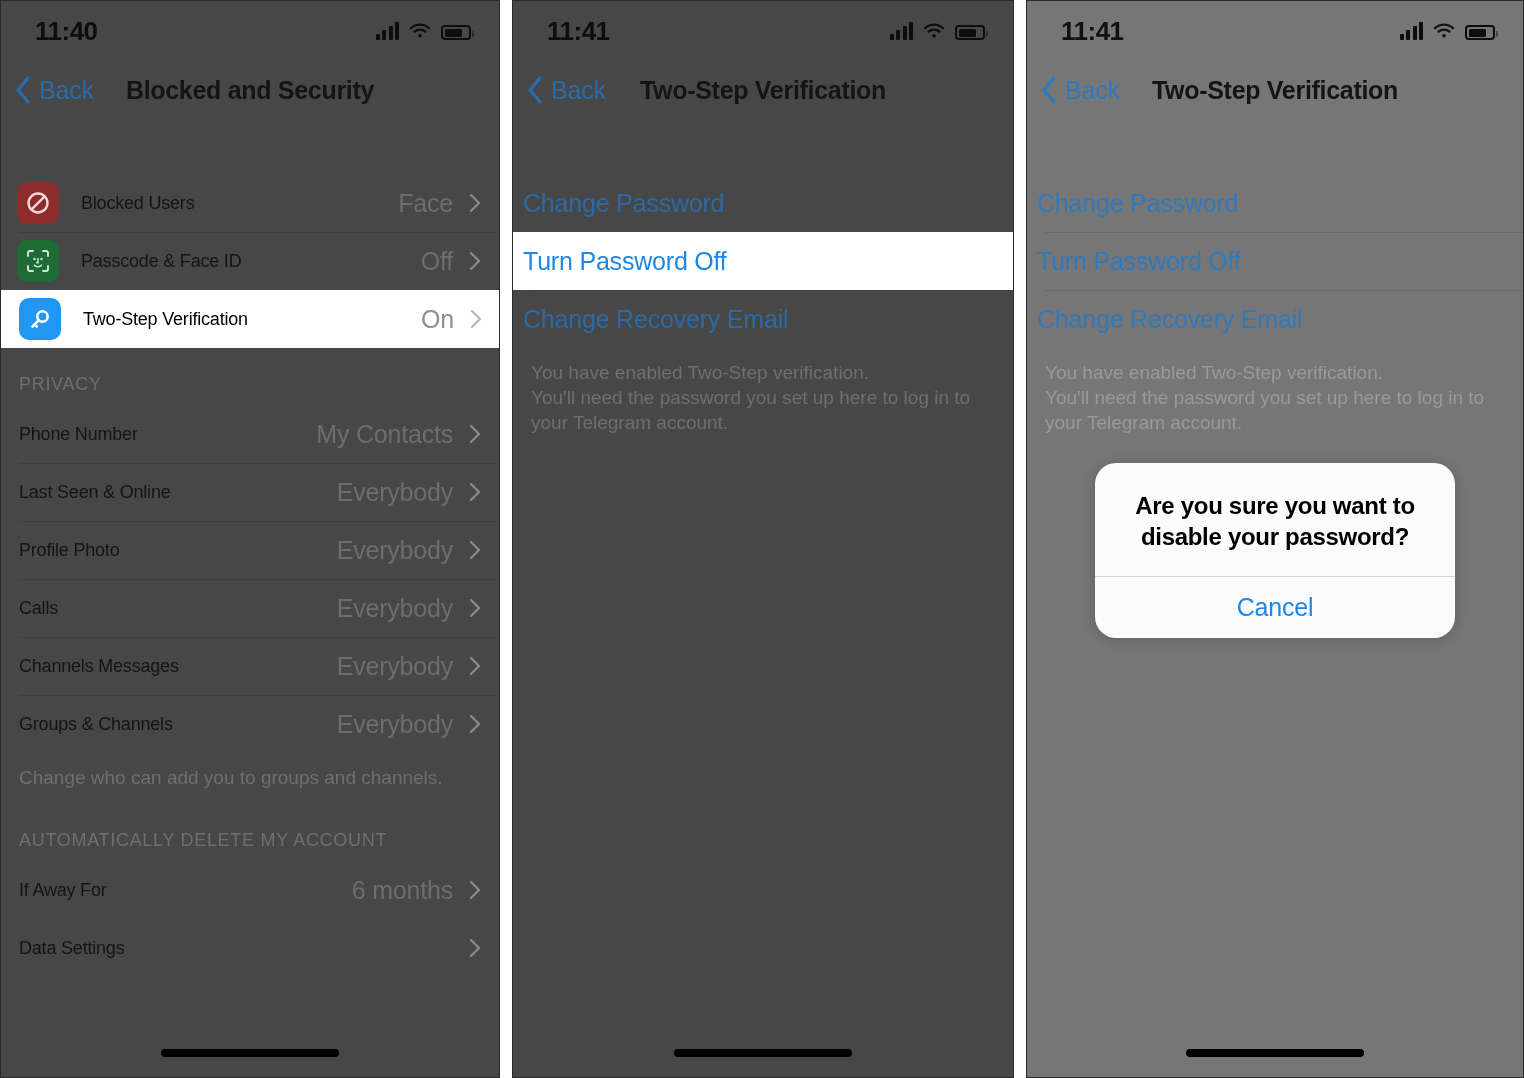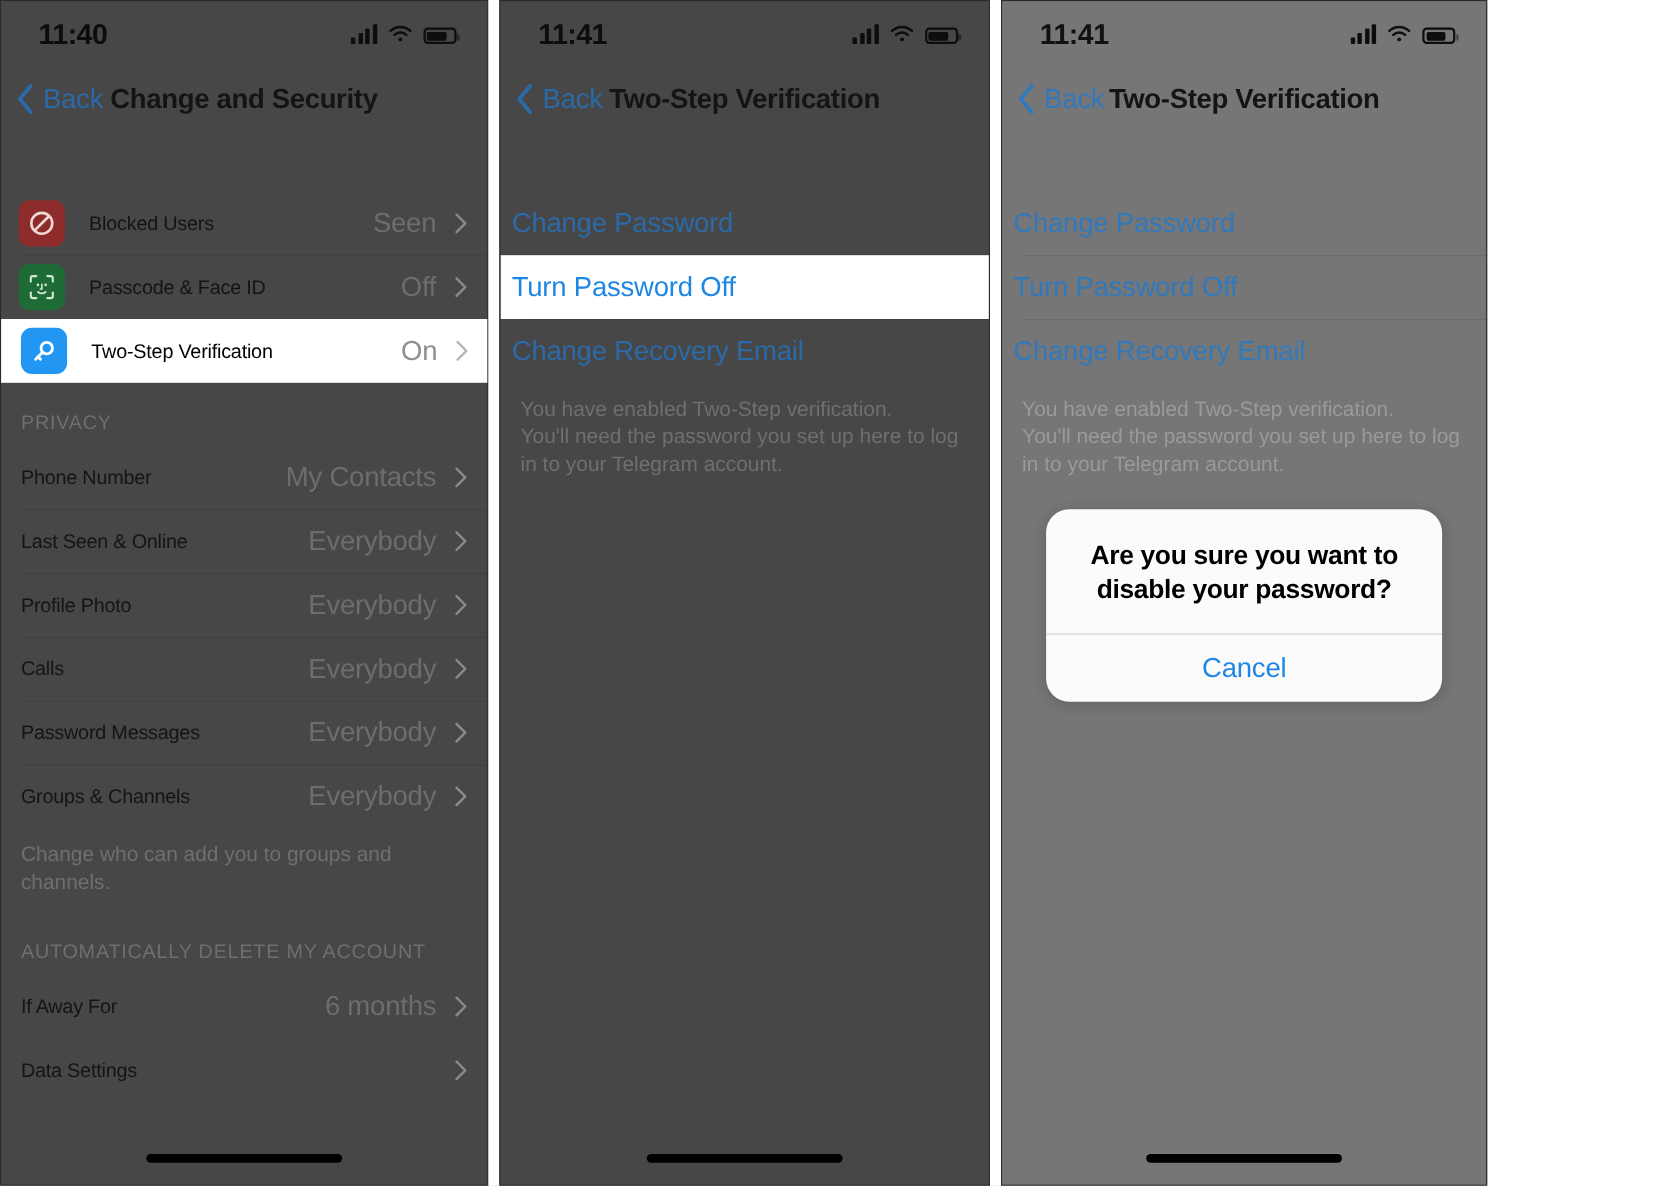--- a/index.html
+++ b/index.html
@@ -4,23 +4,23 @@
 <style>
   * { box-sizing: border-box; margin: 0; padding: 0; }
   html, body {
     width: 1524px; height: 1078px;
     background: #ffffff;
     font-family: "Liberation Sans", sans-serif;
     overflow: hidden;
   }
   .stage {
     position: relative;
-    width: 1352px; height: 1078px;
-    display: flex;
-    background: #c4b5fd;
+    width: 1524px; height: 1078px;
+    display: flex;
+    background: #fdba74;
   }
 
   
   .phone {
     position: relative;
     height: 1078px;
     overflow: hidden;
     border: 1px solid #2a2a2a;
   }
   .phone.p1 { width: 500px; background: #474747; }
@@ -285,35 +285,35 @@
       </div>
     </div>
 
     <div class="navbar">
       <div class="nav-back">
         <svg class="chev-back" viewBox="0 0 16 28">
           <path d="M13 2L3 14l10 12" stroke="#2b6aa8" stroke-width="3.4" fill="none" stroke-linecap="round" stroke-linejoin="round"></path>
         </svg>
         <span class="nav-back-label">Back</span>
       </div>
-      <div class="nav-title">Change and Security</div>
+      <div class="nav-title">Blocked and Security</div>
     </div>
 
     <div class="spacer-sm"></div>
 
     <div class="group">
       <div class="row with-icon">
         <span class="row-icon ic-blocked">
           <svg width="26" height="26" viewBox="0 0 26 26">
             <circle cx="13" cy="13" r="9.5" stroke="#f0d8d8" stroke-width="2.4" fill="none"></circle>
             <line x1="6.6" y1="19.4" x2="19.4" y2="6.6" stroke="#f0d8d8" stroke-width="2.4" stroke-linecap="round"></line>
           </svg>
         </span>
         <span class="row-label">Blocked Users</span>
-        <span class="row-value">Seen</span>
+        <span class="row-value">Face</span>
         <svg class="chev-r" viewBox="0 0 12 20">
           <path d="M2 2l8 8-8 8" stroke="#8a8a8a" stroke-width="2.2" fill="none" stroke-linecap="round" stroke-linejoin="round"></path>
         </svg>
       </div>
 
       <div class="row with-icon">
         <span class="row-icon ic-faceid">
           <svg width="26" height="26" viewBox="0 0 26 26">
             <path d="M3 8V5a2 2 0 0 1 2-2h3M18 3h3a2 2 0 0 1 2 2v3M23 18v3a2 2 0 0 1-2 2h-3M8 23H5a2 2 0 0 1-2-2v-3" stroke="#cfe8d6" stroke-width="1.9" fill="none" stroke-linecap="round"></path>
             <circle cx="9.5" cy="11" r="1.2" fill="#cfe8d6"></circle>
@@ -369,21 +369,21 @@
           </svg>
       </div>
       <div class="row">
         <span class="row-label">Calls</span>
         <span class="row-value">Everybody</span>
         <svg class="chev-r" viewBox="0 0 12 20">
             <path d="M2 2l8 8-8 8" stroke="#8a8a8a" stroke-width="2.2" fill="none" stroke-linecap="round" stroke-linejoin="round"></path>
           </svg>
       </div>
       <div class="row">
-        <span class="row-label">Password Messages</span>
+        <span class="row-label">Channels Messages</span>
         <span class="row-value">Everybody</span>
         <svg class="chev-r" viewBox="0 0 12 20">
             <path d="M2 2l8 8-8 8" stroke="#8a8a8a" stroke-width="2.2" fill="none" stroke-linecap="round" stroke-linejoin="round"></path>
           </svg>
       </div>
       <div class="row">
         <span class="row-label">Groups &amp; Channels</span>
         <span class="row-value">Everybody</span>
         <svg class="chev-r" viewBox="0 0 12 20">
             <path d="M2 2l8 8-8 8" stroke="#8a8a8a" stroke-width="2.2" fill="none" stroke-linecap="round" stroke-linejoin="round"></path>

